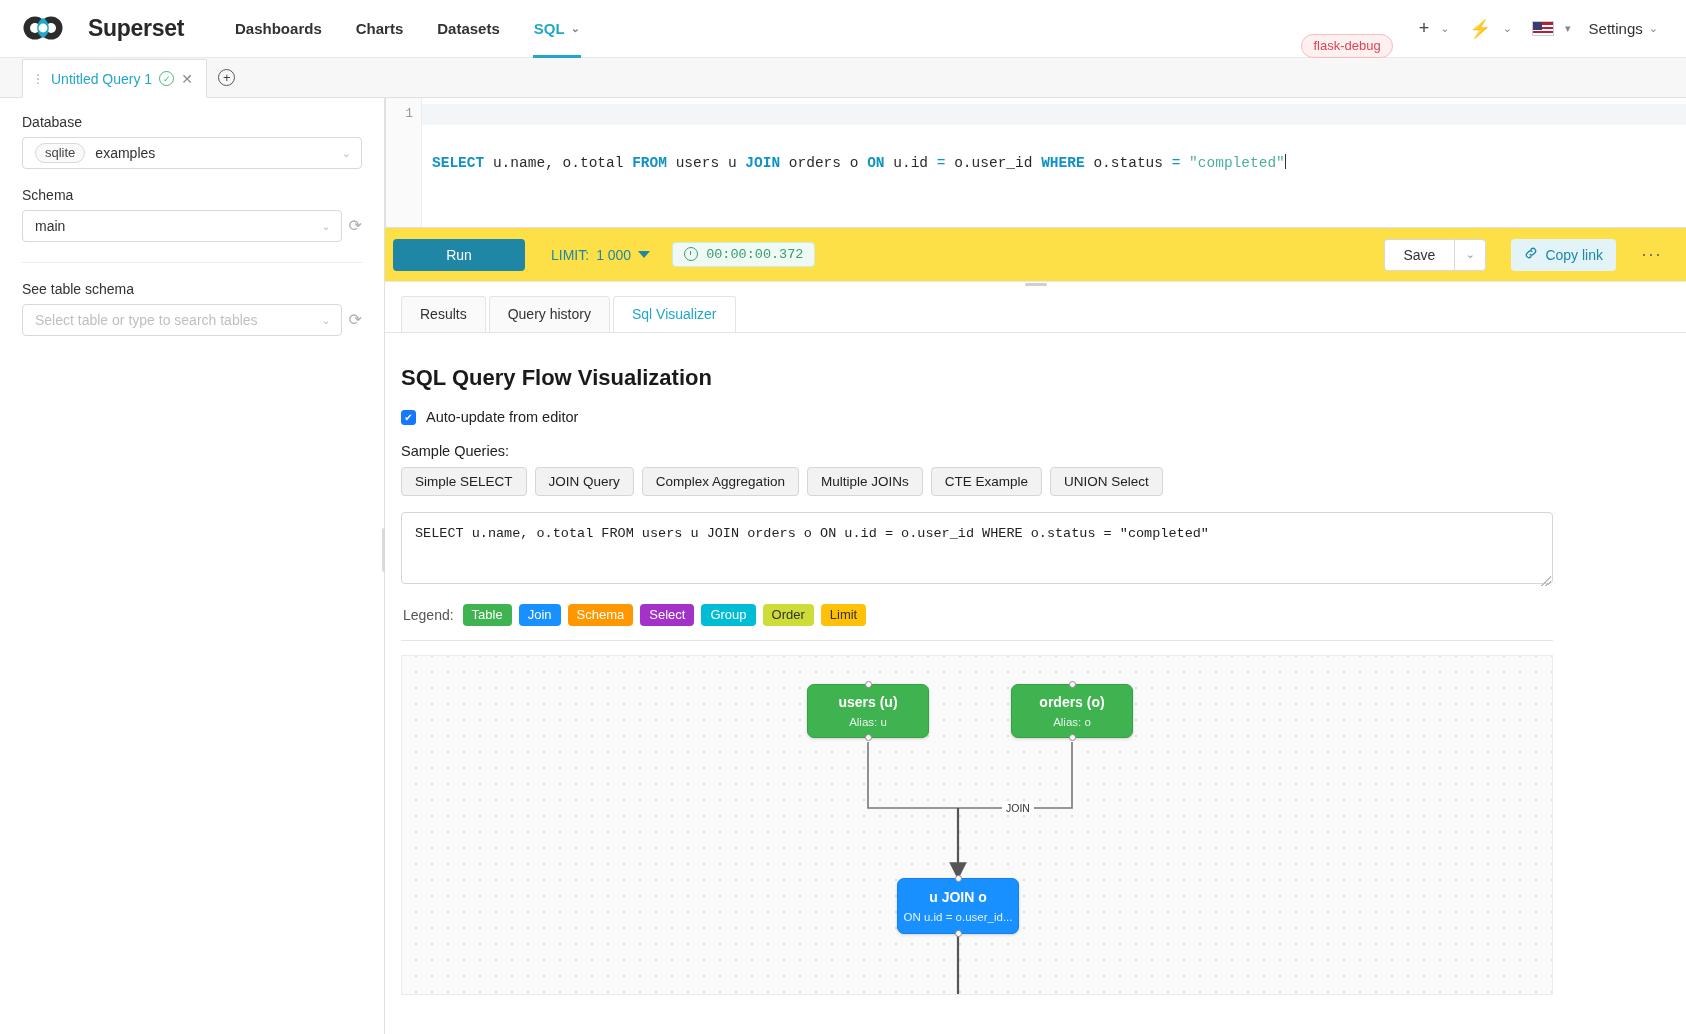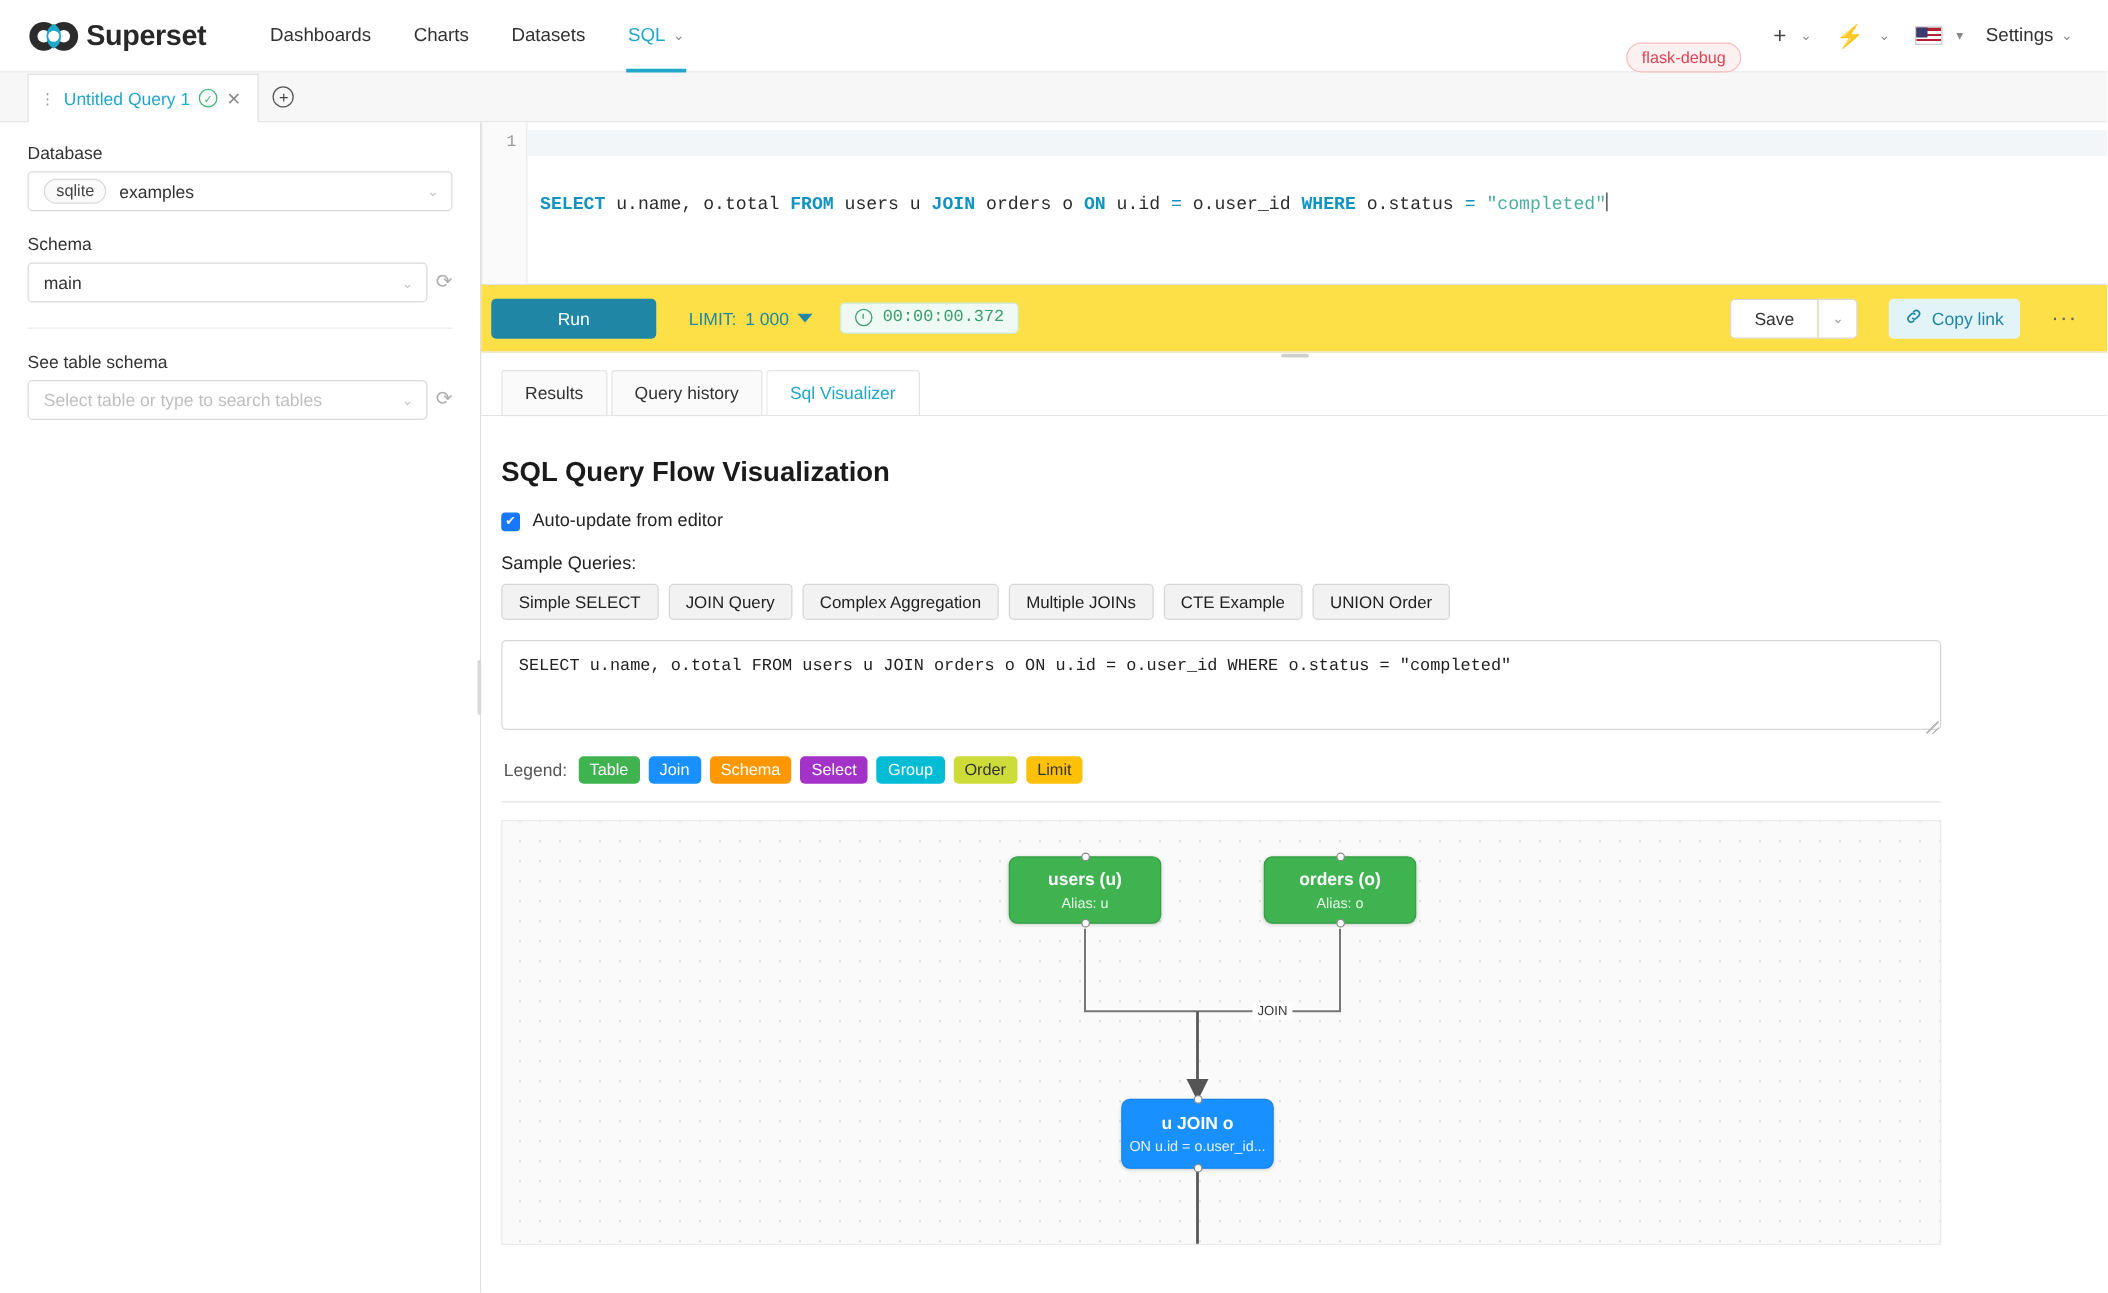--- a/index.html
+++ b/index.html
@@ -14,24 +14,24 @@
 
   
   .navbar {
     height: 58px;
     display: flex; align-items: center;
     padding: 0 22px 0 22px;
     border-bottom: 1px solid #e8e8e8;
     background: #fff;
     position: relative;
   }
-  .brand { display: flex; align-items: flex-end; gap: 5px; margin-right: 34px; }
+  .brand { display: flex; align-items: flex-start; gap: 24px; margin-right: 34px; }
   .brand-logo { width: 42px; height: 26px; position: relative; }
   .brand-name { font-size: 23px; font-weight: bold; letter-spacing: -0.3px; color: #282828; }
-  .nav-links { display: flex; align-items: flex-end; height: 58px; }
+  .nav-links { display: flex; align-items: flex-end; height: 58px; font-weight: bold; }
   .nav-link {
     display: flex; align-items: center; padding: 0 17px;
     font-size: 15px; color: #323232; cursor: pointer; height: 58px;
     position: relative;
   }
   .nav-link.active { color: #20a7c9; }
   .nav-link.active::after {
     content: ""; position: absolute; left: 16px; right: 16px; bottom: 0;
     height: 3px; background: #20a7c9;
   }
@@ -427,21 +427,21 @@
           <span class="auto-lbl">Auto-update from editor</span>
         </div>
 
         <div class="samples-lbl">Sample Queries:</div>
         <div class="sample-btns">
           <button class="sample-btn">Simple SELECT</button>
           <button class="sample-btn">JOIN Query</button>
           <button class="sample-btn">Complex Aggregation</button>
           <button class="sample-btn">Multiple JOINs</button>
           <button class="sample-btn">CTE Example</button>
-          <button class="sample-btn">UNION Order</button>
+          <button class="sample-btn">UNION Select</button>
         </div>
 
         <div class="ta-wrap">
           <textarea class="sql-textarea" style="">SELECT u.name, o.total FROM users u JOIN orders o ON u.id = o.user_id WHERE o.status = "completed"</textarea>
           <span class="ta-grip"></span>
         </div>
 
         <div class="legend-row">
           <span class="legend-lbl">Legend:</span>
           <span class="chip" style="background: rgb(62, 179, 79);">Table</span>

